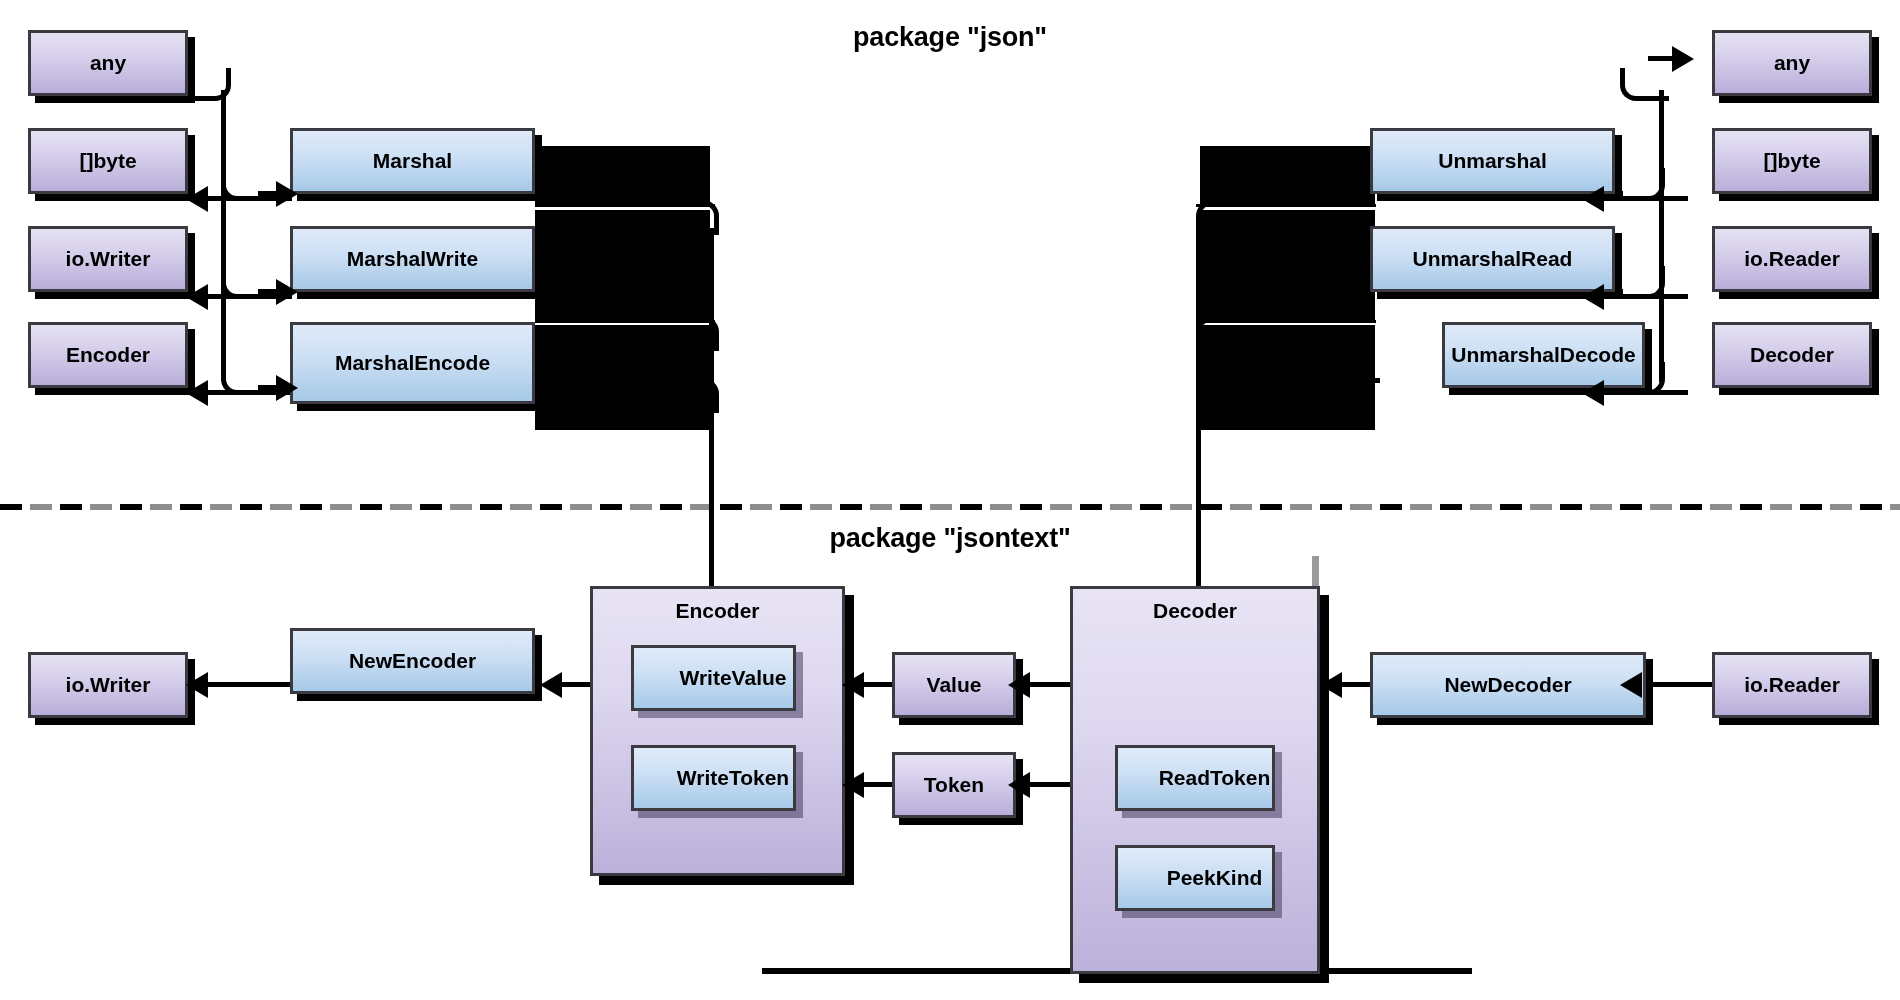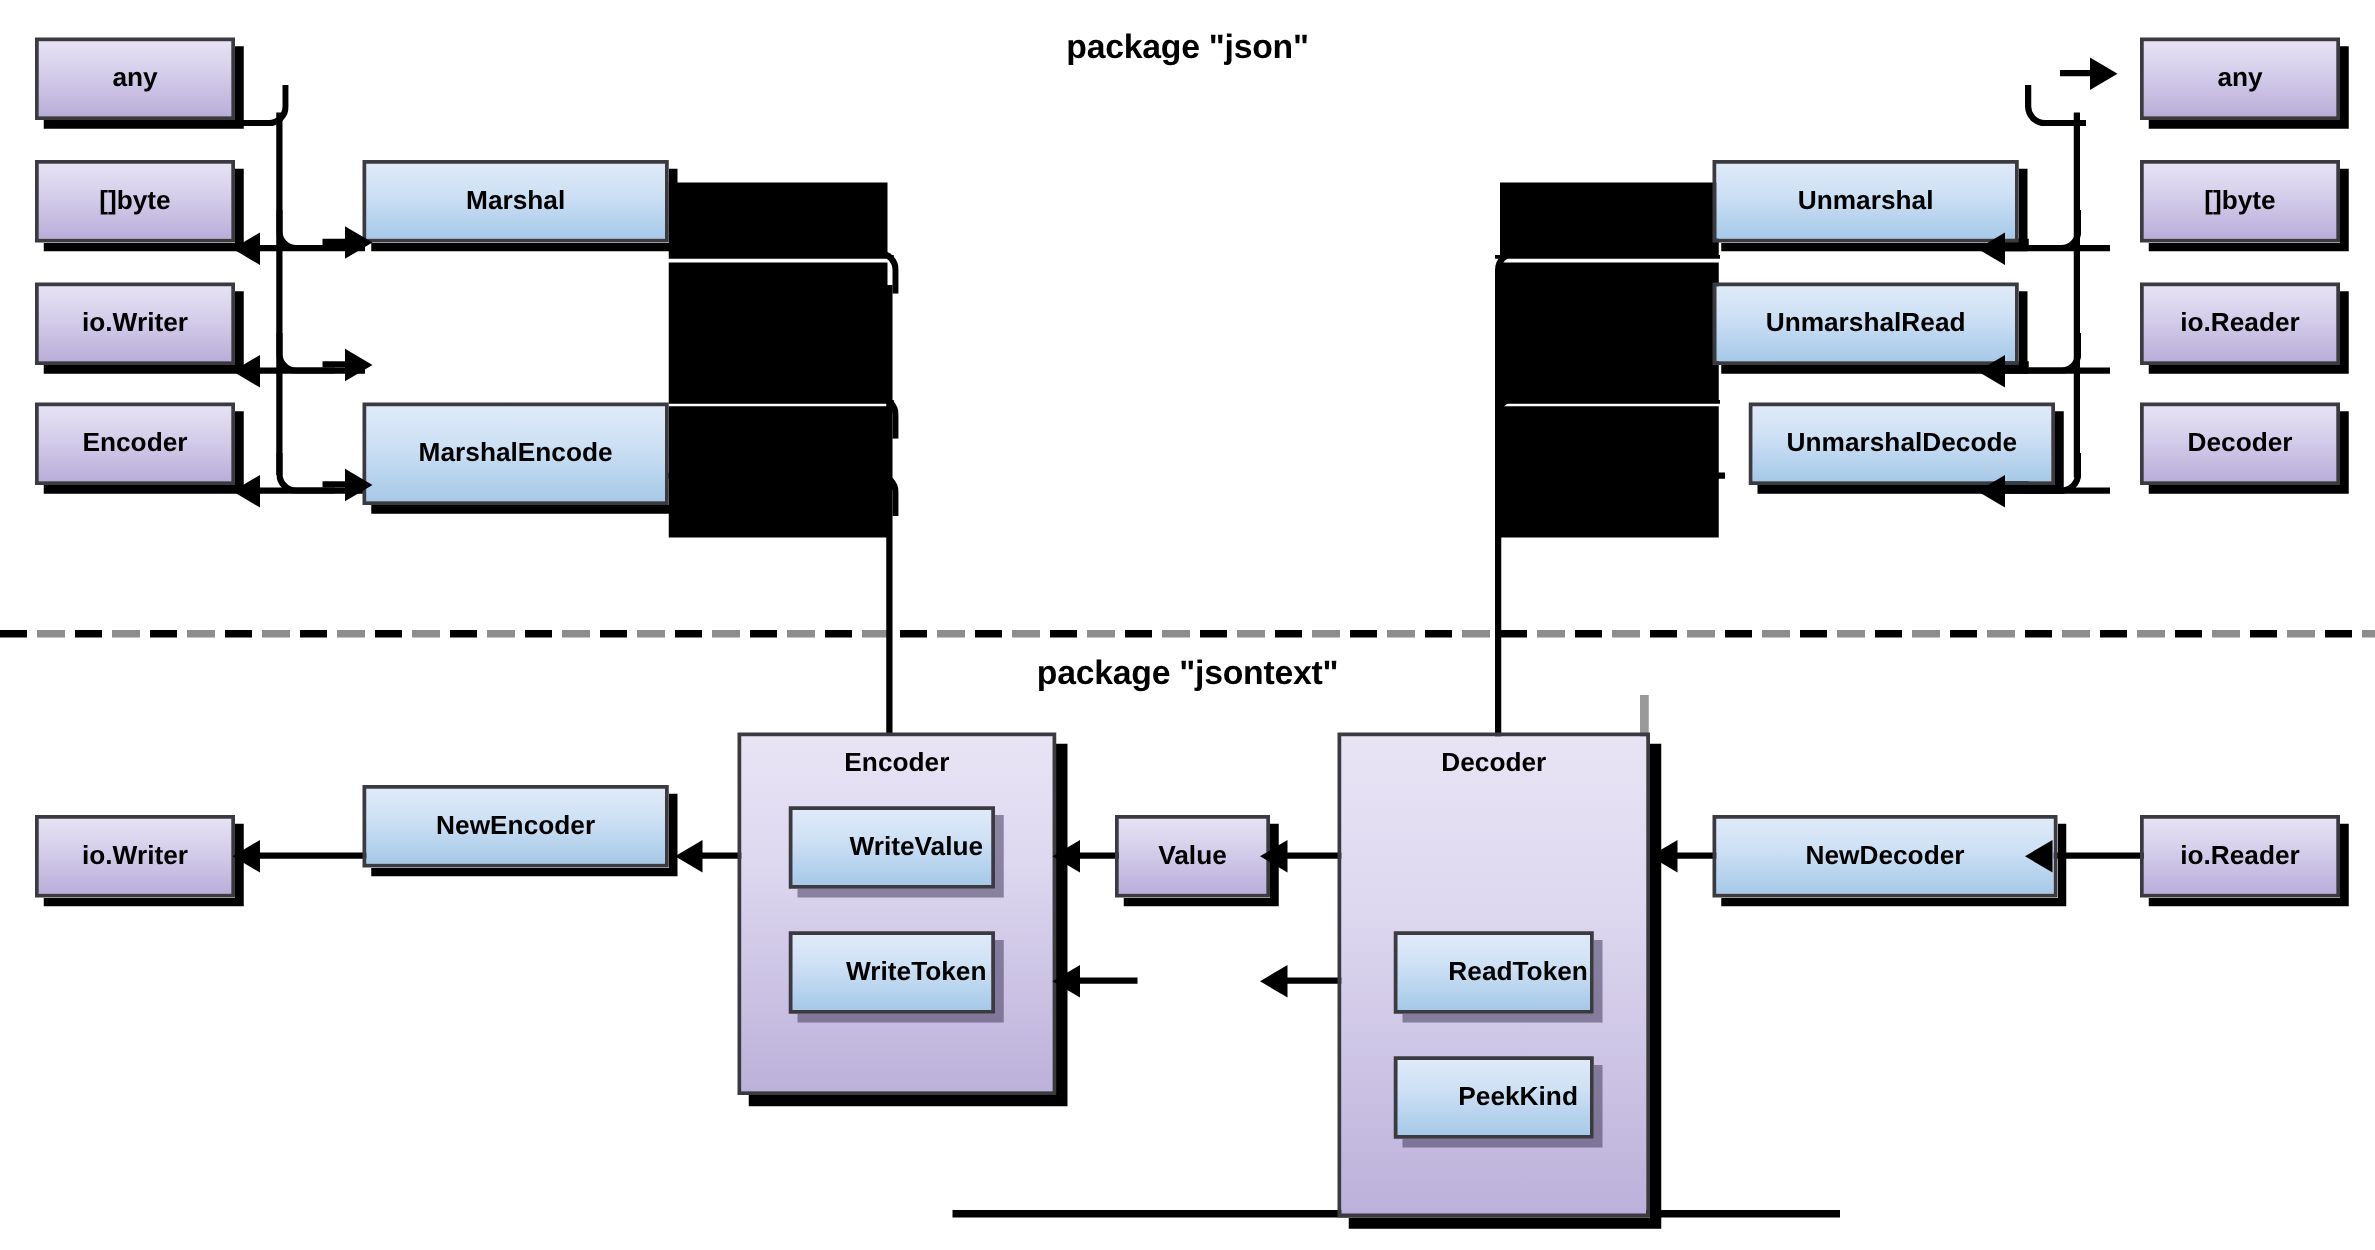--- a/index.html
+++ b/index.html
@@ -168,20 +168,23 @@
   <div class="node purple" style="left:28px;top:226px;width:160px;height:66px;">
     <span>io.Writer</span>
   </div>
   <div class="node purple" style="left:28px;top:322px;width:160px;height:66px;">
     <span>Encoder</span>
   </div>
 
   <div class="node blue" style="left:290px;top:128px;width:245px;height:66px;">
     <span>Marshal</span>
   </div>
+  <div class="node blue" style="left:290px;top:226px;width:245px;height:66px;">
+    <span>MarshalWrite</span>
+  </div>
   <div class="node blue" style="left:290px;top:322px;width:245px;height:82px;">
     <span>MarshalEncode</span>
   </div>
 
   <div class="blob" style="left:1200px;top:146px;width:175px;height:58px;"></div>
   <div class="blob" style="left:1200px;top:210px;width:175px;height:110px;"></div>
   <div class="blob" style="left:1200px;top:325px;width:175px;height:105px;"></div>
   <div class="blob-hair" style="left:1196px;top:204px;width:180px;height:3px;"></div>
   <div class="blob-hair" style="left:1196px;top:320px;width:180px;height:3px;"></div>
 
@@ -208,21 +211,21 @@
   <div class="arrow left" style="left:1582px;top:186px;"></div>
   <div class="arrow left" style="left:1582px;top:284px;"></div>
   <div class="arrow left" style="left:1582px;top:380px;"></div>
 
   <div class="node blue" style="left:1370px;top:128px;width:245px;height:66px;">
     <span>Unmarshal</span>
   </div>
   <div class="node blue" style="left:1370px;top:226px;width:245px;height:66px;">
     <span>UnmarshalRead</span>
   </div>
-  <div class="node blue" style="left:1399px;top:322px;width:245px;height:66px;">
+  <div class="node blue" style="left:1442px;top:322px;width:203px;height:66px;">
     <span>UnmarshalDecode</span>
   </div>
 
   <div class="node purple" style="left:1712px;top:30px;width:160px;height:66px;">
     <span>any</span>
   </div>
   <div class="node purple" style="left:1712px;top:128px;width:160px;height:66px;">
     <span>[]byte</span>
   </div>
   <div class="node purple" style="left:1712px;top:226px;width:160px;height:66px;">
@@ -252,20 +255,23 @@
       <span>ReadToken</span>
     </div>
     <div class="node blue" style="left:42px;top:256px;width:160px;height:66px;">
       <span>PeekKind</span>
     </div>
   </div>
 
   <div class="node purple" style="left:892px;top:652px;width:124px;height:66px;">
     <span>Value</span>
   </div>
+  <div class="node purple" style="left:892px;top:752px;width:124px;height:66px;">
+    <span>Token</span>
+  </div>
 
   <div class="node blue" style="left:290px;top:628px;width:245px;height:66px;">
     <span>NewEncoder</span>
   </div>
   <div class="node blue" style="left:1370px;top:652px;width:276px;height:66px;">
     <span>NewDecoder</span>
   </div>
 
   <div class="node purple" style="left:28px;top:652px;width:160px;height:66px;">
     <span>io.Writer</span>

